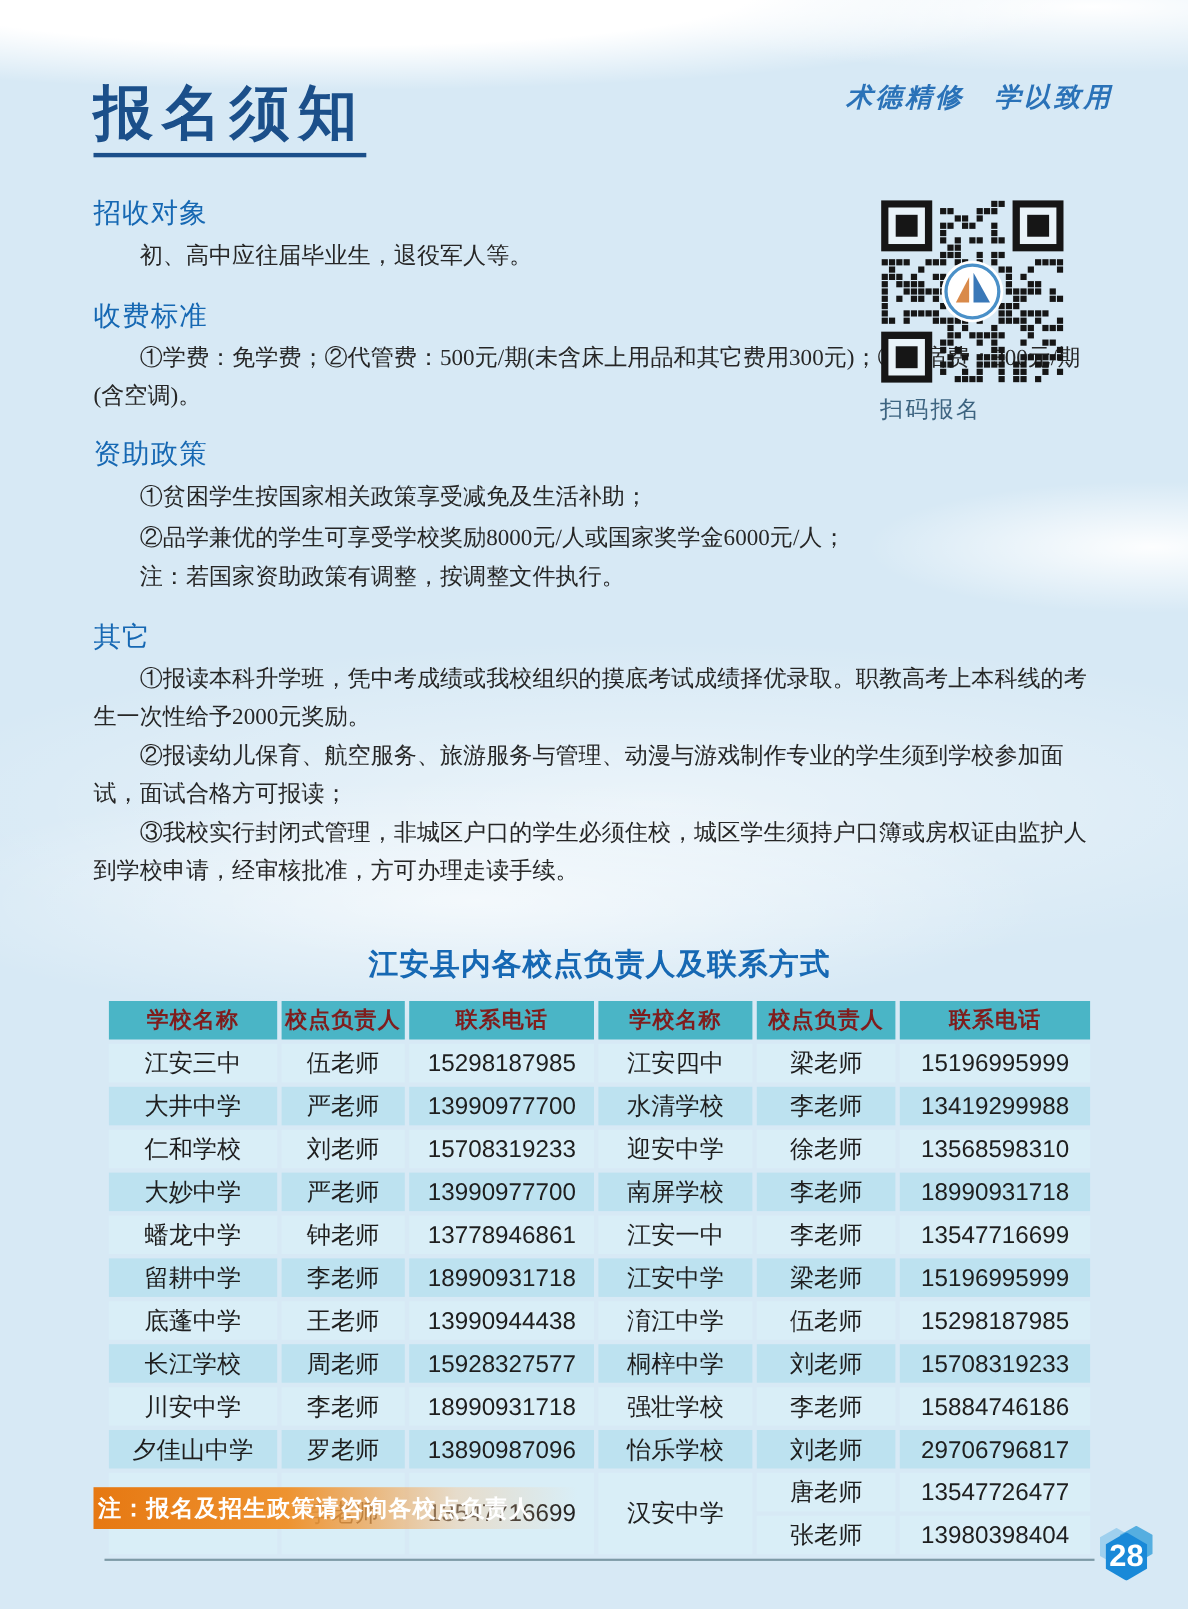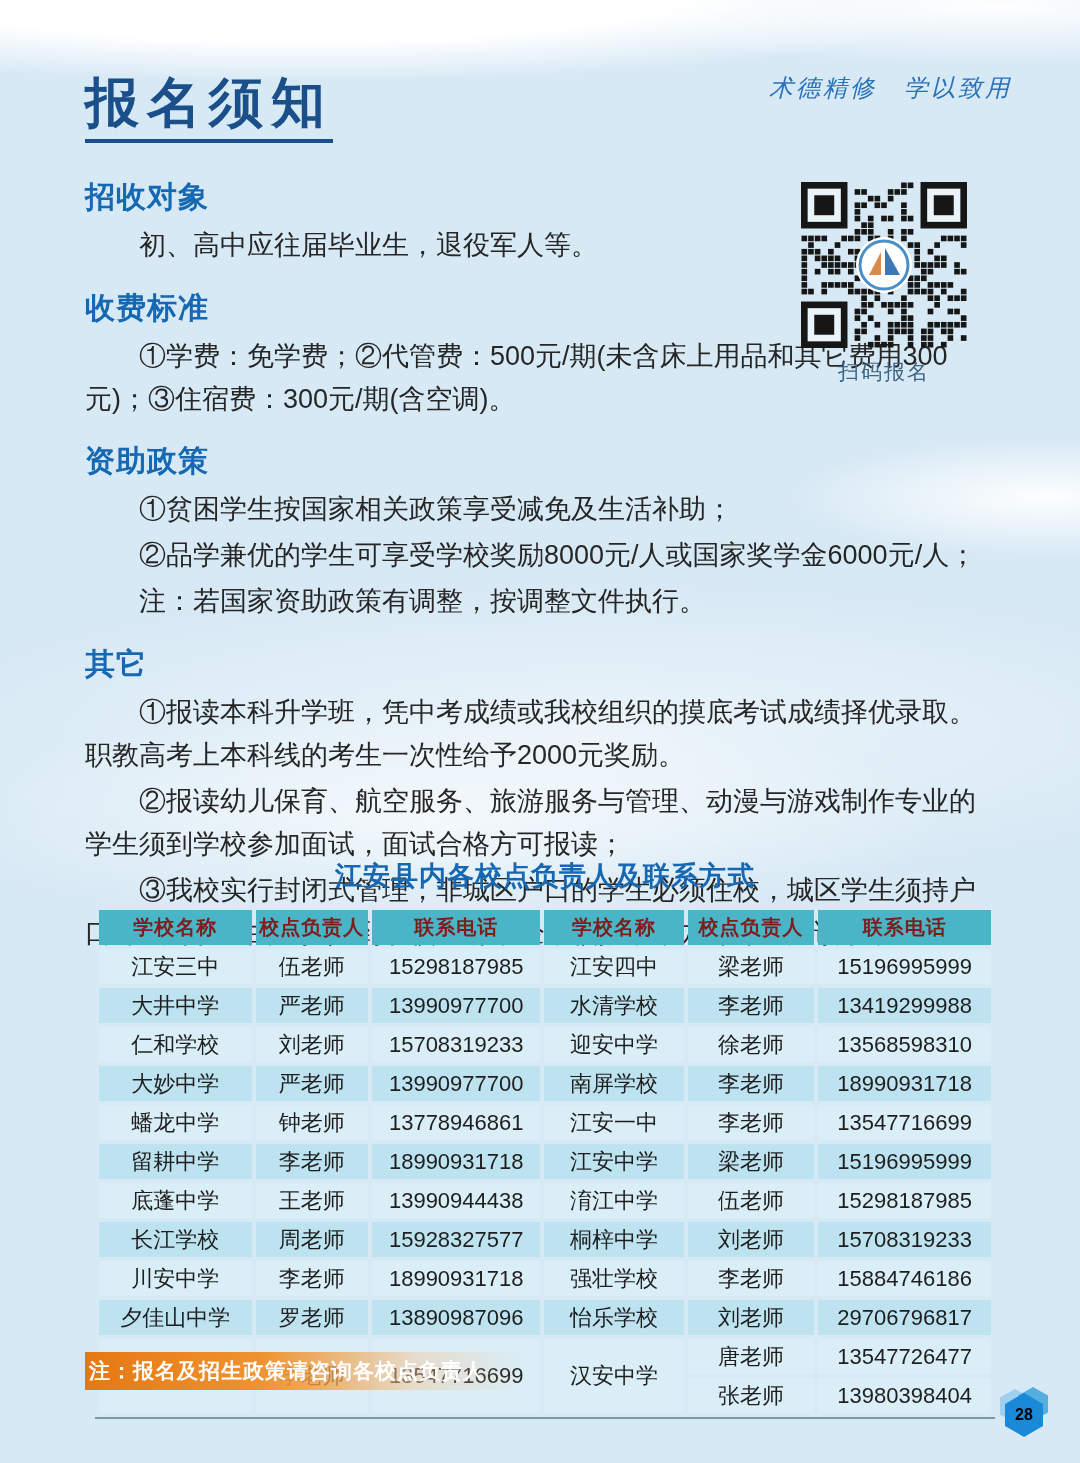--- a/index.html
+++ b/index.html
@@ -9,35 +9,35 @@
     background-color:#d7e9f5;
     background-image:
       radial-gradient(ellipse 700px 90px at 28% -8px, #ffffff 0%, #ffffff 55%, rgba(255,255,255,0) 100%),
       radial-gradient(ellipse 420px 60px at 92% 6px, #ffffff 0%, rgba(255,255,255,0) 100%),
       radial-gradient(ellipse 260px 60px at 97% 34%, rgba(255,255,255,.95) 0%, rgba(255,255,255,0) 100%),
       radial-gradient(ellipse 520px 110px at 40% 56%, rgba(255,255,255,.65) 0%, rgba(255,255,255,0) 100%),
       radial-gradient(ellipse 700px 150px at 55% 50%, rgba(255,255,255,.5) 0%, rgba(255,255,255,0) 100%);
   }
   .motto{
     position:absolute;top:72px;right:68px;
-    font-family:"Liberation Serif",serif;font-style:italic;font-weight:normal;
+    font-family:"Liberation Serif",serif;font-style:italic;font-weight:bold;
     font-size:24px;color:#2a72b8;letter-spacing:3px;white-space:pre;
   }
   .content{padding:74px 85px 0 85px;}
   .title{
     display:inline-block;margin:0 0 14px 0;
     font-family:"Liberation Serif",serif;font-weight:bold;font-size:54px;
     color:#1b4f8a;letter-spacing:8px;
     border-bottom:4px solid #1b4f8a;padding-bottom:6px;line-height:1.1;
   }
   .sec{margin-top:20px;}
   .sec.narrow{width:705px;}
-  .sec h3{margin:0 0 6px 0;font-size:30px;font-weight:bold;color:#1668b3;letter-spacing:1px;}
-  .sec p{margin:3px 0;font-size:27px;line-height:1.6;color:#262626;text-indent:2em;}
-  .qr-block{position:absolute;top:182px;right:112px;width:168px;text-align:center;}
+  .sec h3{margin:0 0 6px 0;font-size:25px;font-weight:normal;color:#1668b3;letter-spacing:1px;}
+  .sec p{margin:3px 0;font-size:21px;line-height:1.6;color:#262626;text-indent:2em;font-family:Liberation Serif, serif;}
+  .qr-block{position:absolute;top:182px;right:112px;width:168px;}
   .qr-caption{margin-top:10px;font-size:21px;color:#3d6480;letter-spacing:2px;}
   .table-area{position:absolute;left:95px;right:85px;top:858px;}
   .table-title{margin:0 0 12px 0;text-align:center;font-size:27px;font-weight:bold;color:#1668b3;letter-spacing:1px;}
   table.contact{width:100%;border-collapse:separate;border-spacing:4px;border-bottom:2px solid #7d9aa6;}
   table.contact th{
     background:#4ab5c6;color:#7f1d1d;font-size:20px;font-weight:bold;
     height:33px;text-align:center;letter-spacing:1px;
   }
   table.contact td{font-size:22px;color:#1e1e1e;text-align:center;height:33px;}
   tr.r-light td{background:#d9eef7;text-align:center;}
@@ -48,21 +48,21 @@
     background:linear-gradient(90deg,#e67812 0%,#ee9330 40%,rgba(246,198,150,.45) 75%,rgba(255,255,255,0) 100%);
     color:#ffffff;font-family:"Liberation Serif",serif;font-weight:bold;font-size:21px;letter-spacing:1px;
   }
   .page-badge{position:absolute;right:30px;bottom:26px;width:52px;height:52px;}
   .hex{position:absolute;clip-path:polygon(50% 0,100% 25%,100% 75%,50% 100%,0 75%,0 25%);}
   .hex.back1{width:30px;height:34px;left:2px;top:4px;background:#9fd0ee;}
   .hex.back2{width:30px;height:34px;right:2px;top:2px;background:#55aee0;}
   .hex.main{
     width:38px;height:44px;left:7px;top:8px;background:#1989d8;
     display:flex;align-items:center;justify-content:center;
-    color:#000000;font-size:16px;font-weight:bold;
+    color:#ffffff;font-size:28px;font-weight:bold;
   }
   .qr-svg{display:block;margin:0 auto;}
 </style>
 </head>
 <body>
 
 <div class="page">
 
   <div class="motto">术德精修　学以致用</div>
 

